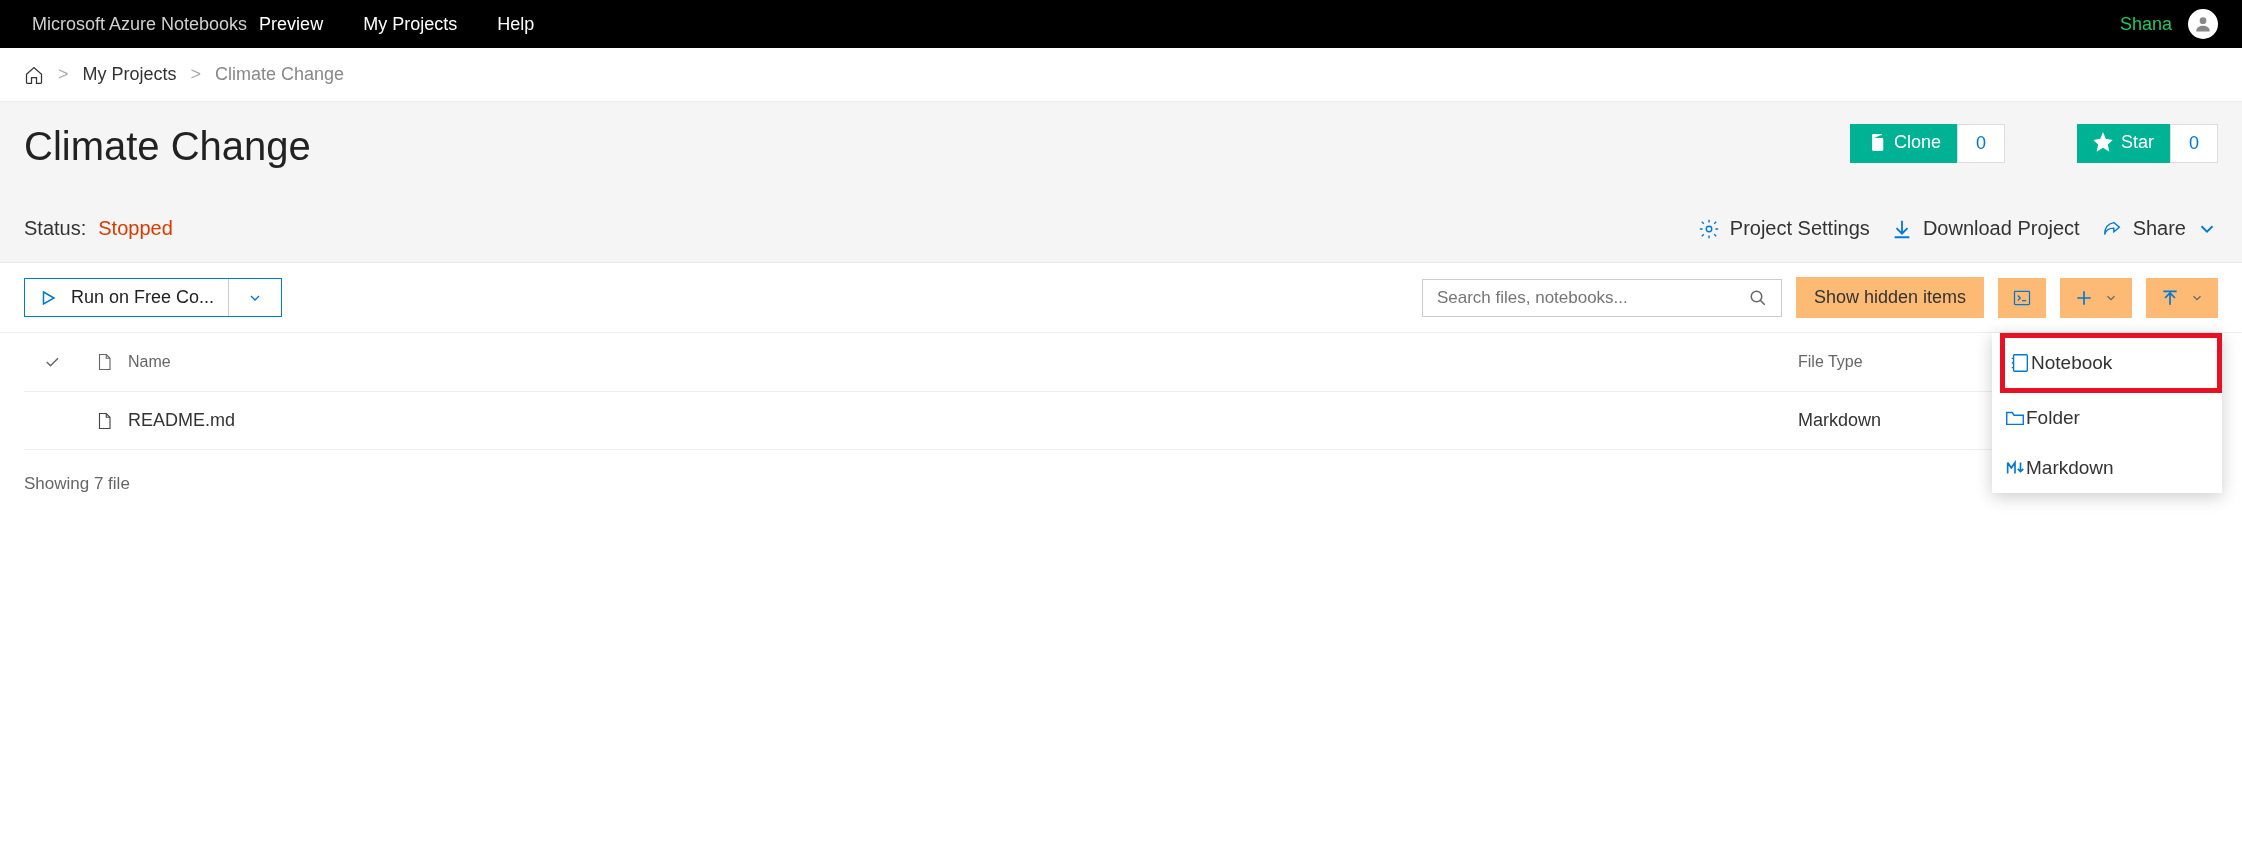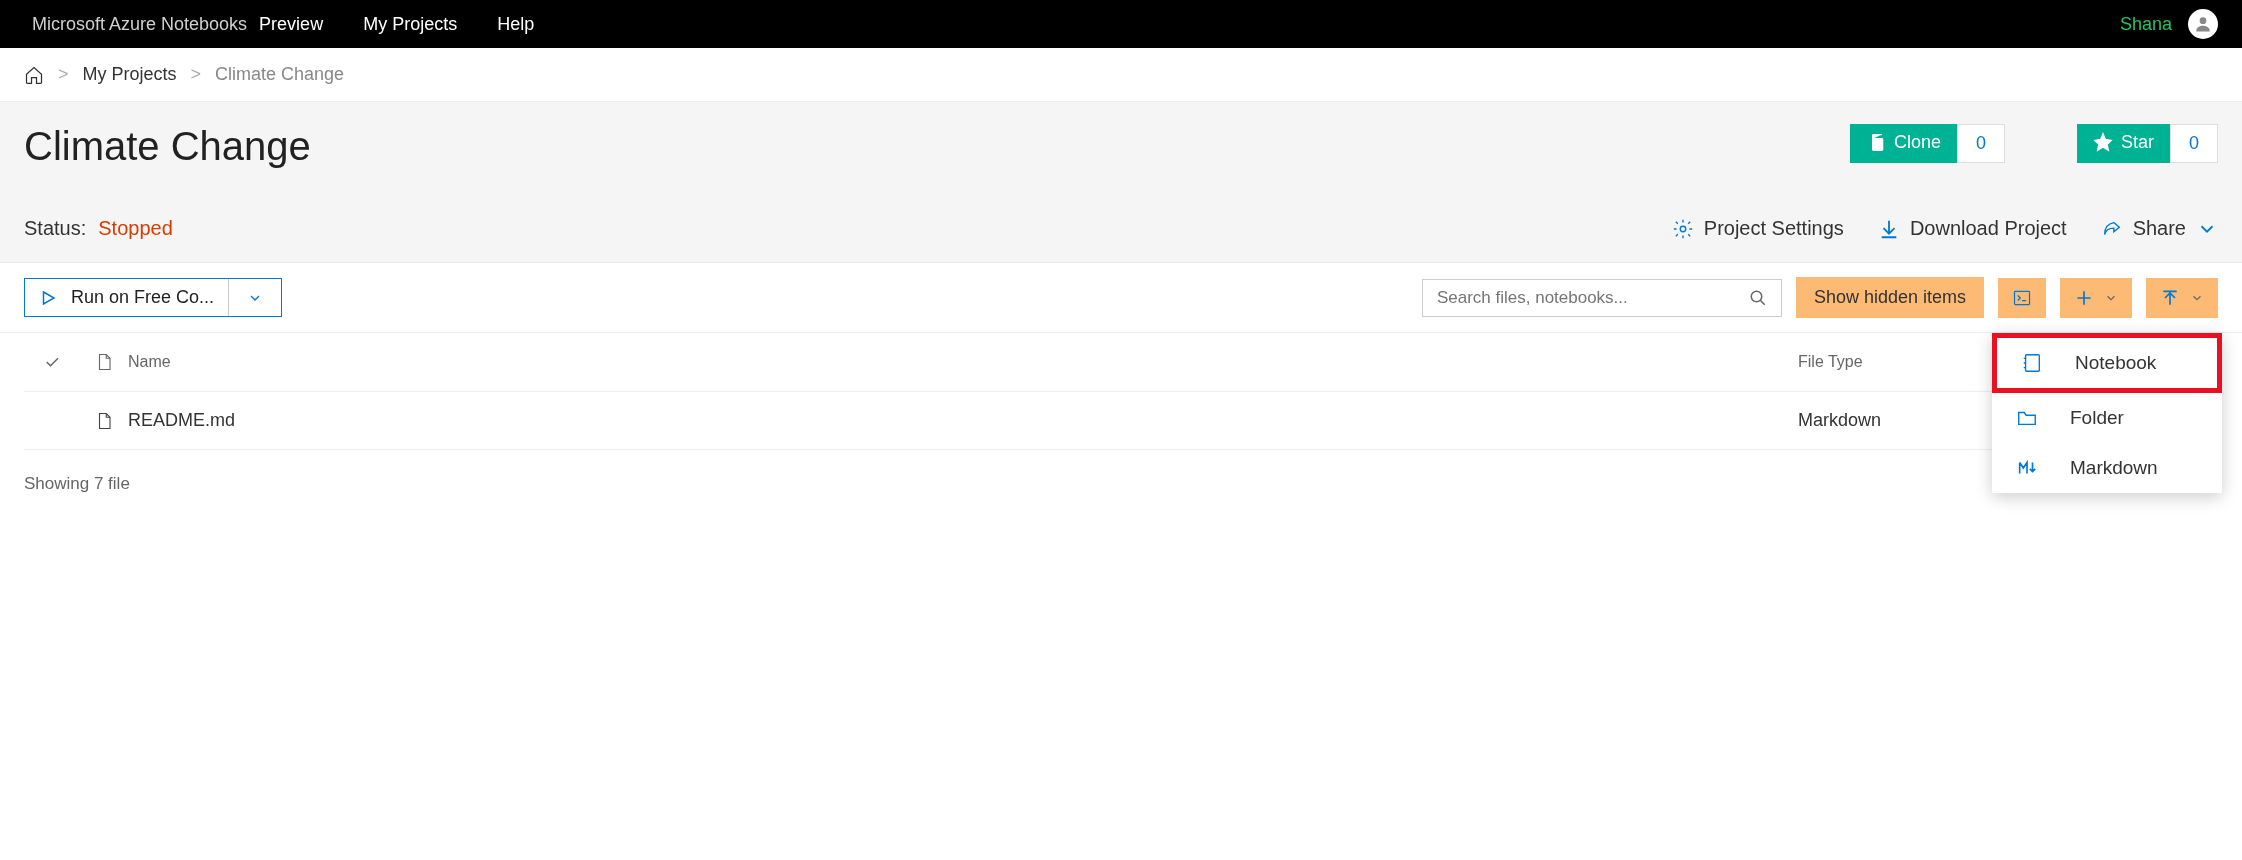--- a/index.html
+++ b/index.html
@@ -31,21 +31,21 @@
     .pill-btn { display: flex; align-items: stretch; cursor: pointer; }
     .pill-main { background: #00b294; color: #fff; padding: 8px 16px; display: flex; gap: 8px; font-size: 18px; }
     .pill-count { background: #fff; color: #0078d4; border: 1px solid #ddd; padding: 8px 18px; font-size: 18px; display: flex; align-items: center; }
     .pill-main svg { width: 20px; height: 20px; fill: #fff; stroke: #fff; }
 
     
     .status-row { display: flex; justify-content: space-between; align-items: center; margin-top: 48px; }
     .status-left { display: flex; align-items: baseline; gap: 12px; font-size: 20px; }
     .status-label { color: #333; }
     .status-value { color: #d83b01; }
-    .status-right { display: flex; gap: 34px; align-items: flex-start; }
+    .status-right { display: flex; gap: 21px; align-items: flex-start; }
     .status-link { display: flex; align-items: center; gap: 10px; font-size: 20px; color: #333; cursor: pointer; }
     .status-link svg { width: 22px; height: 22px; }
     .status-link.share svg:last-child { stroke: #0078d4; }
 
     
     .toolbar-row { padding: 14px 24px; display: flex; justify-content: space-between; align-items: center; border-bottom: 1px solid #eee; }
     .run-btn { display: flex; align-items: stretch; border: 1px solid #0078d4; cursor: pointer; }
     .run-main { padding: 8px 14px; display: flex; align-items: center; gap: 14px; font-size: 18px; color: #222; }
     .run-main svg { width: 18px; height: 18px; }
     .run-chev { border-left: 1px solid #ccc; padding: 8px 18px; display: flex; align-items: center; }
@@ -65,21 +65,21 @@
     .col-check { width: 56px; display: flex; justify-content: center; }
     .col-icon { width: 48px; display: flex; justify-content: center; }
     .col-name { flex: 1; }
     .col-type { width: 200px; }
     .col-modified { width: 220px; }
     .table-row { display: flex; align-items: center; padding: 18px 0; border-bottom: 1px solid #eee; font-size: 18px; }
     .col-check svg, .col-icon svg { width: 18px; height: 18px; }
 
     
     .dropdown { position: absolute; right: 20px; top: 0; background: #fff; box-shadow: 0 4px 16px rgba(0,0,0,0.2); width: 230px; z-index: 10; }
-    .dropdown-item { display: flex; align-items: center; gap: 32px; padding: 14px 24px; font-size: 19px; cursor: pointer; }
+    .dropdown-item { display: flex; align-items: center; gap: 0; padding: 14px 4px; font-size: 19px; cursor: pointer; margin-left: 8px; }
     .dropdown-item.highlighted { border: 5px solid #e81123; }
     .dropdown-item svg { width: 22px; height: 22px; }
 
     .footer-text { padding: 24px; color: #666; font-size: 17px; }
   </style>
 </head>
 <body>
 
 <div class="topbar">
   <div class="topbar-left">

